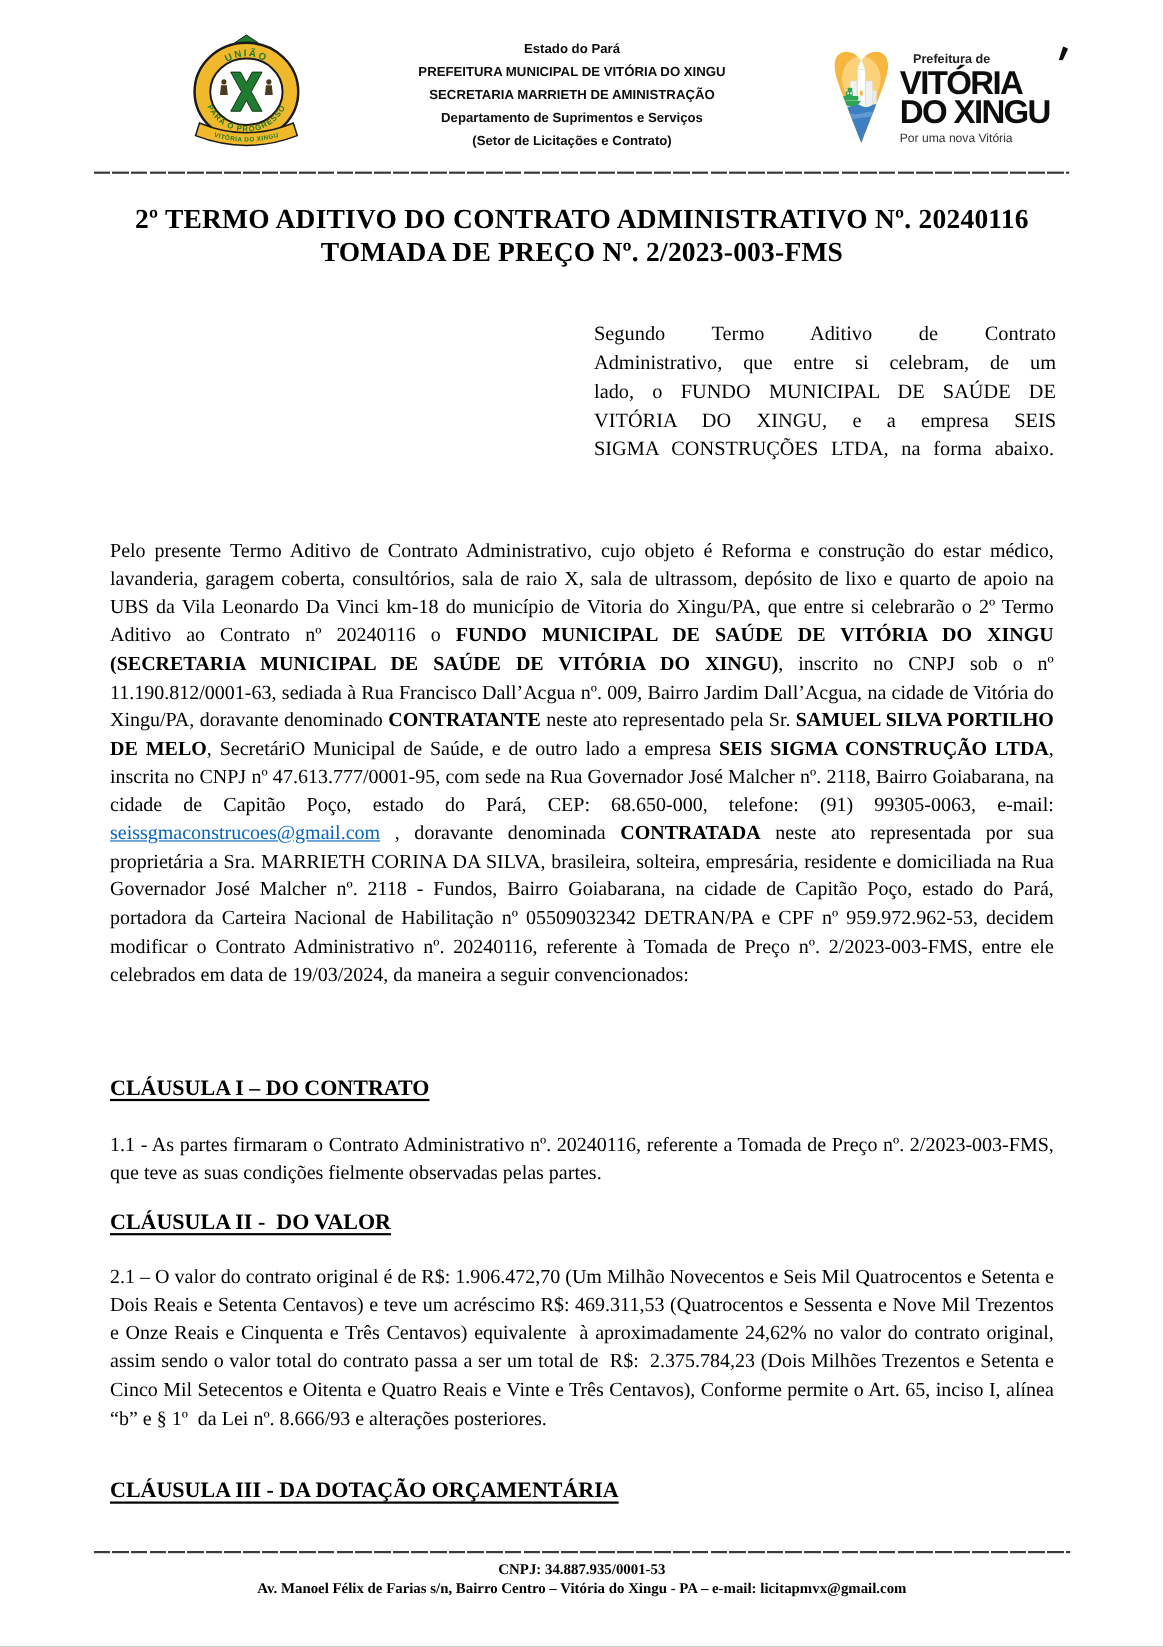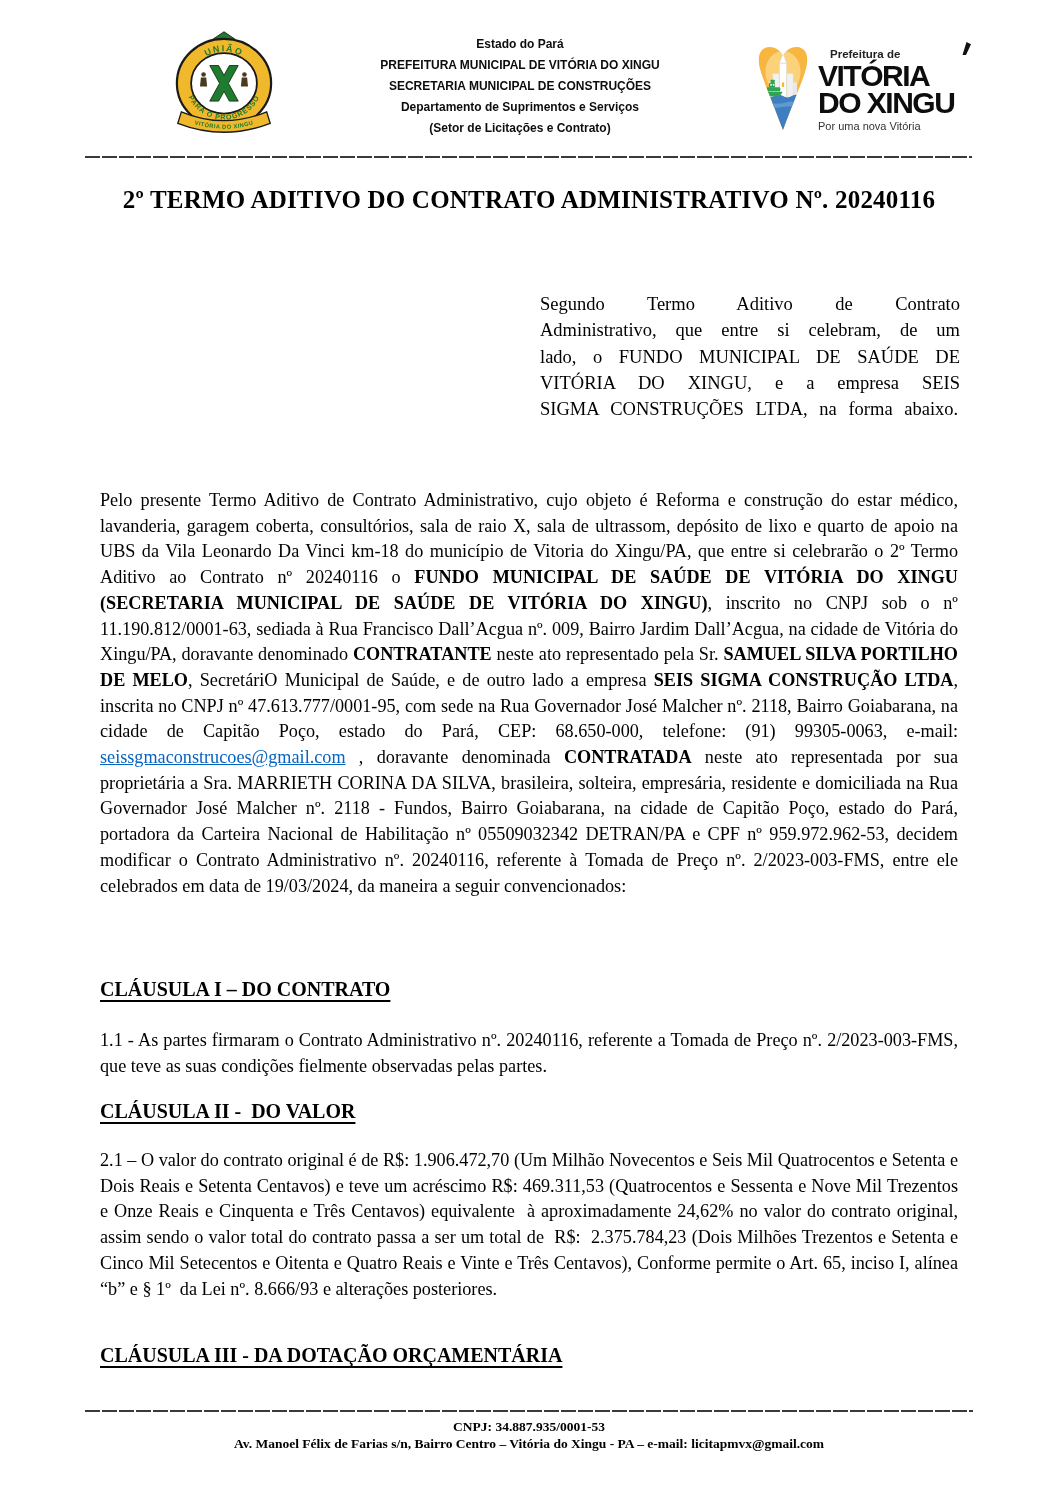--- a/index.html
+++ b/index.html
@@ -82,21 +82,21 @@
     <path d="M18,92 Q66,112 114,92 L118,105 Q66,125 14,105 Z" style="fill:var(--gold)" stroke="#1a1a1a" stroke-width="1.5"></path>
     <path id="arcBan" d="M24,103 Q66,119 108,103" fill="none"></path>
     <text font-size="6.5" font-weight="bold" letter-spacing="0.5" font-family="Liberation Sans,sans-serif" style="fill:var(--emblem-green)">
       <textPath href="#arcBan" startOffset="50%" text-anchor="middle">VITÓRIA DO XINGU</textPath>
     </text>
   </svg>
 
   <div class="hdr-center">
     <div>Estado do Pará</div>
     <div>PREFEITURA MUNICIPAL DE VITÓRIA DO XINGU</div>
-    <div>SECRETARIA MUNICIPAL DE CONSTRUÇÕES</div>
+    <div>SECRETARIA MARRIETH DE AMINISTRAÇÃO</div>
     <div>Departamento de Suprimentos e Serviços</div>
     <div>(Setor de Licitações e Contrato)</div>
   </div>
 
   <div class="brand">
     <svg class="heart" viewBox="0 0 60 108">
       <defs>
         <clipPath id="hc">
           <path d="M30,16 C24,3 6,2 3,15 C0,28 8,42 30,100 C52,42 60,28 57,15 C54,2 36,3 30,16 Z"></path>
         </clipPath>
@@ -132,20 +132,21 @@
       <div class="brand-line1">VITÓRIA</div>
       <div class="brand-line2">DO XINGU</div>
       <div class="brand-tagline">Por uma nova Vitória</div>
     </div>
   </div>
 
   <div class="rule rule-top"></div>
 
   <div class="doc-title">
     <div>2º TERMO ADITIVO DO CONTRATO ADMINISTRATIVO Nº. 20240116</div>
+    <div>TOMADA DE PREÇO Nº. 2/2023-003-FMS</div>
   </div>
 
   <div class="quote"><span>Segundo Termo Aditivo de Contrato Administrativo, que entre si celebram, de um lado, o FUNDO MUNICIPAL DE SAÚDE DE VITÓRIA DO XINGU, e a empresa SEIS SIGMA CONSTRUÇÕES LTDA, na forma abaixo.</span></div>
 
   <div class="body-par"><span>Pelo presente Termo Aditivo de Contrato Administrativo, cujo objeto é Reforma e construção do estar médico, lavanderia, garagem coberta, consultórios, sala de raio X, sala de ultrassom, depósito de lixo e quarto de apoio na UBS da Vila Leonardo Da Vinci km-18 do município de Vitoria do Xingu/PA, que entre si celebrarão o 2º Termo Aditivo ao Contrato nº 20240116 o </span><span class="b">FUNDO MUNICIPAL DE SAÚDE DE VITÓRIA DO XINGU (SECRETARIA MUNICIPAL DE SAÚDE DE VITÓRIA DO XINGU)</span><span>, inscrito no CNPJ sob o nº 11.190.812/0001-63, sediada à Rua Francisco Dall’Acgua nº. 009, Bairro Jardim Dall’Acgua, na cidade de Vitória do Xingu/PA, doravante denominado </span><span class="b">CONTRATANTE</span><span> neste ato representado pela Sr. </span><span class="b">SAMUEL SILVA PORTILHO DE MELO</span><span>, SecretáriO Municipal de Saúde, e de outro lado a empresa </span><span class="b">SEIS SIGMA CONSTRUÇÃO LTDA</span><span>, inscrita no CNPJ nº 47.613.777/0001-95, com sede na Rua Governador José Malcher nº. 2118, Bairro Goiabarana, na cidade de Capitão Poço, estado do Pará, CEP: 68.650-000, telefone: (91) 99305-0063, e-mail: </span><a class="email-link" href="#">seissgmaconstrucoes@gmail.com</a><span> , doravante denominada </span><span class="b">CONTRATADA</span><span> neste ato representada por sua proprietária a Sra. MARRIETH CORINA DA SILVA, brasileira, solteira, empresária, residente e domiciliada na Rua Governador José Malcher nº. 2118 - Fundos, Bairro Goiabarana, na cidade de Capitão Poço, estado do Pará, portadora da Carteira Nacional de Habilitação nº 05509032342 DETRAN/PA e CPF nº 959.972.962-53, decidem modificar o Contrato Administrativo nº. 20240116, referente à Tomada de Preço nº. 2/2023-003-FMS, entre ele celebrados em data de 19/03/2024, da maneira a seguir convencionados:</span></div>
 
   <div class="clause-heading h1pos">CLÁUSULA I – DO CONTRATO</div>
   <div class="par p-11"><span>1.1 - As partes firmaram o Contrato Administrativo nº. 20240116, referente a Tomada de Preço nº. 2/2023-003-FMS, que teve as suas condições fielmente observadas pelas partes.</span></div>
 
   <div class="clause-heading h2pos">CLÁUSULA II - &nbsp;DO VALOR</div>

